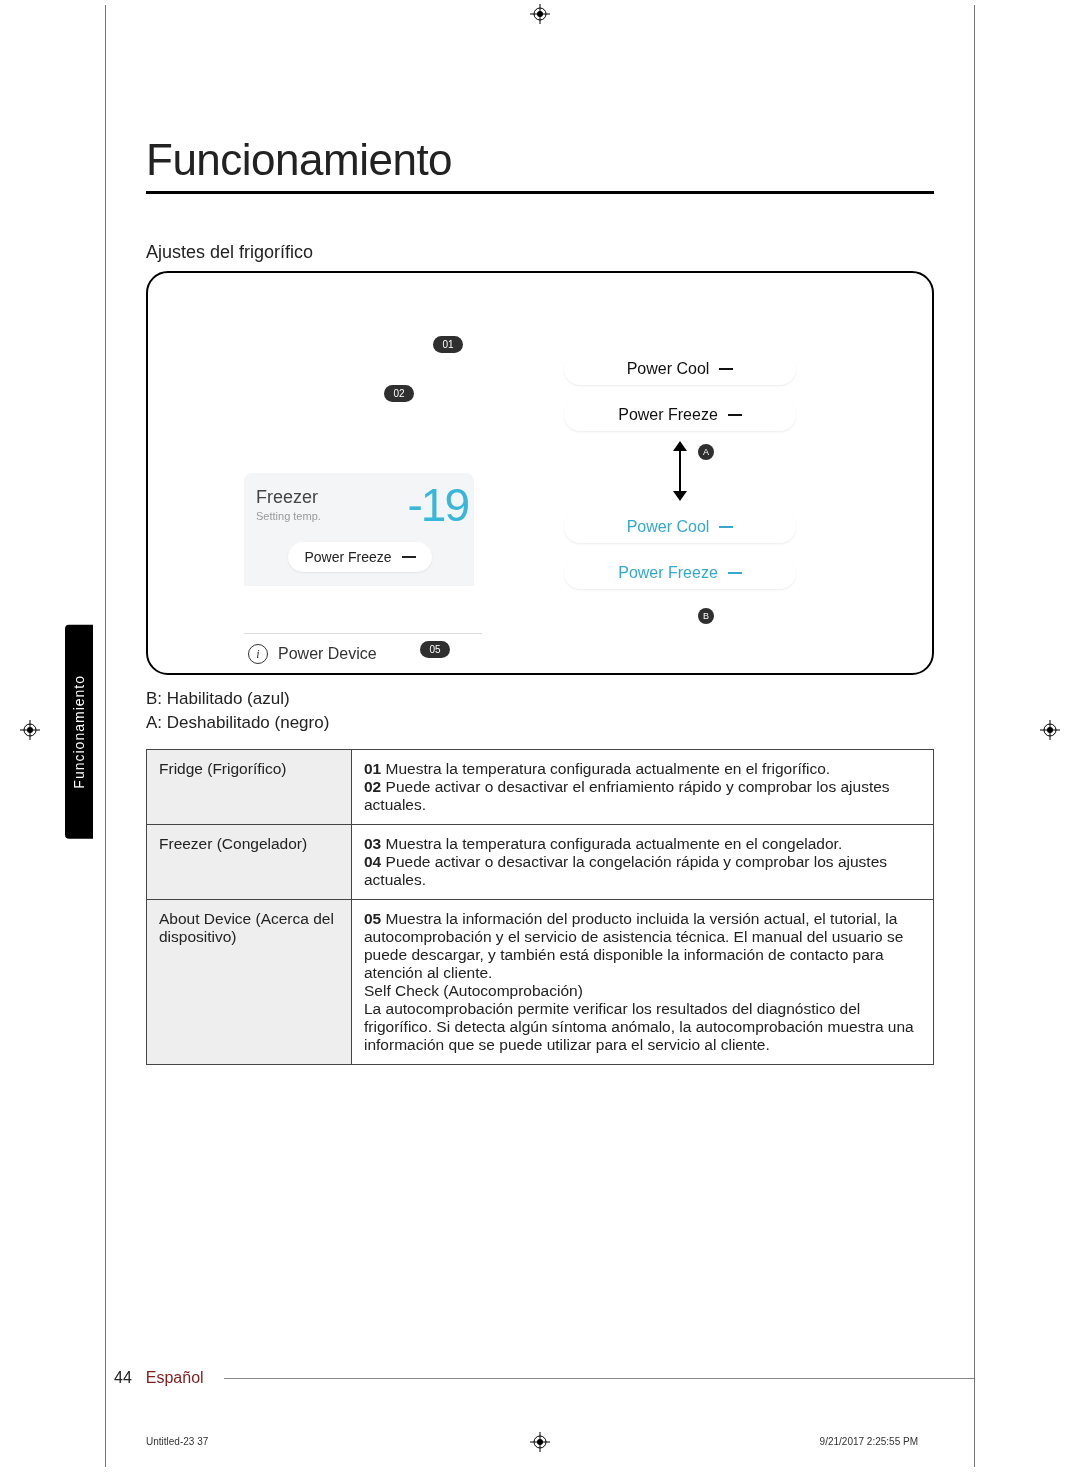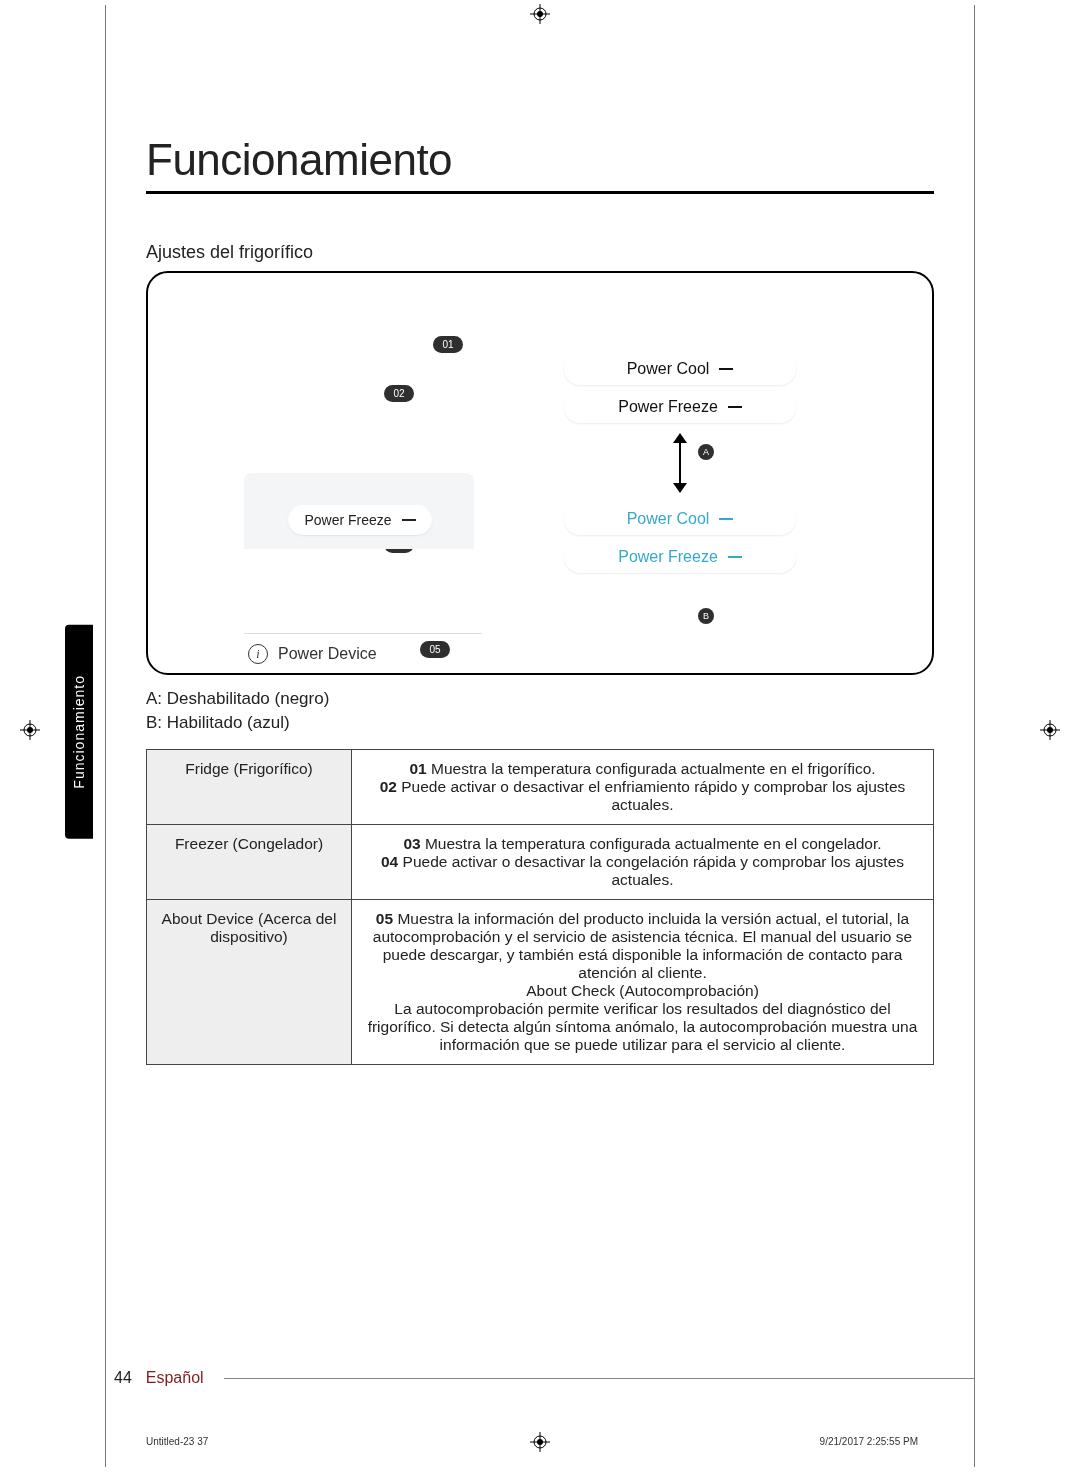--- a/index.html
+++ b/index.html
@@ -109,21 +109,21 @@
     font-size: 16px;
     color: #333;
   }
   .about-row .info-icon {
     width: 18px; height: 18px; border: 1.5px solid #333; border-radius: 50%;
     display: inline-flex; align-items: center; justify-content: center;
     font-size: 12px; font-style: italic; font-family: Georgia, serif;
   }
   
   .rcol { position: absolute; left: 390px; right: 110px; top: 80px; }
-  .rcol .stack { display: flex; flex-direction: column; gap: 6px; align-items: center; }
+  .rcol .stack { display: flex; flex-direction: column; gap: 14px; align-items: center; }
   .rcol .pill { width: 200px; justify-content: center; font-size: 16px; }
   .blue { color: #35a9cb; }
   .black { color: #111; }
   .arrow-vert {
     display: flex; flex-direction: column; align-items: center; margin: 10px 0;
   }
   .arrow-vert .shaft { width: 2px; height: 40px; background: #000; }
   .arrow-vert .head-up, .arrow-vert .head-down { width: 0; height: 0; border-left: 7px solid transparent; border-right: 7px solid transparent; }
   .arrow-vert .head-up { border-bottom: 10px solid #000; }
   .arrow-vert .head-down { border-top: 10px solid #000; }
@@ -155,21 +155,20 @@
 
   table.def {
     width: 100%;
     border-collapse: collapse;
     font-size: 15.5px;
   }
   table.def td {
     border: 1px solid #444;
     padding: 10px 12px;
     vertical-align: top;
-    text-align: center;
   }
   table.def td.lbl {
     width: 180px;
     background: #eeeeee;
   }
   table.def .num { font-weight: bold; }
   .selfcheck { font-weight: 500; }
 
   
   .sidetab {
@@ -260,20 +259,27 @@
 
     <span class="badge b01">01</span>
     <span class="badge b02">02</span>
     <span class="badge b03">03</span>
     <span class="badge b04">04</span>
     <span class="badge b05">05</span>
     <span class="circle-badge bA">A</span>
     <span class="circle-badge bB">B</span>
 
     <div class="card">
+      <div class="row1">
+        <div>
+          <div class="freezer-label">Freezer</div>
+          <div class="setting-temp">Setting temp.</div>
+        </div>
+        <div class="temp-value">-19</div>
+      </div>
       <div class="pill-pf">
         <div class="pill">
           <span>Power Freeze</span>
           <span class="dash"></span>
         </div>
       </div>
     </div>
 
     <div class="about-row">
       <span class="info-icon">i</span>
@@ -304,22 +310,22 @@
         <div class="pill blue">
           <span>Power Freeze</span>
           <span class="dash"></span>
         </div>
       </div>
     </div>
 
   </div>
 
   <div class="legend">
+    <div>B: Habilitado (azul)</div>
     <div>A: Deshabilitado (negro)</div>
-    <div>B: Habilitado (azul)</div>
   </div>
 
   <table class="def">
     <tbody>
         <tr>
       <td class="lbl">Fridge (Frigorífico)</td>
       <td>
         <span class="num">01</span><span> Muestra la temperatura configurada actualmente en el frigorífico.</span><br>
         <span class="num">02</span><span> Puede activar o desactivar el enfriamiento rápido y comprobar los ajustes actuales.</span>
       </td>
@@ -328,21 +334,21 @@
       <td class="lbl">Freezer (Congelador)</td>
       <td>
         <span class="num">03</span><span> Muestra la temperatura configurada actualmente en el congelador.</span><br>
         <span class="num">04</span><span> Puede activar o desactivar la congelación rápida y comprobar los ajustes actuales.</span>
       </td>
     </tr>
     <tr>
       <td class="lbl">About Device (Acerca del dispositivo)</td>
       <td>
         <span class="num">05</span><span> Muestra la información del producto incluida la versión actual, el tutorial, la autocomprobación y el servicio de asistencia técnica. El manual del usuario se puede descargar, y también está disponible la información de contacto para atención al cliente.</span><br>
-        <span class="selfcheck">About Check (Autocomprobación)</span><br>
+        <span class="selfcheck">Self Check (Autocomprobación)</span><br>
         <span>La autocomprobación permite verificar los resultados del diagnóstico del frigorífico. Si detecta algún síntoma anómalo, la autocomprobación muestra una información que se puede utilizar para el servicio al cliente.</span>
       </td>
     </tr>
   </tbody>
     </table>
 
   <div class="footer">
     <span class="pg">44</span>
     <span class="lang">Español</span>
     <span class="line"></span>

